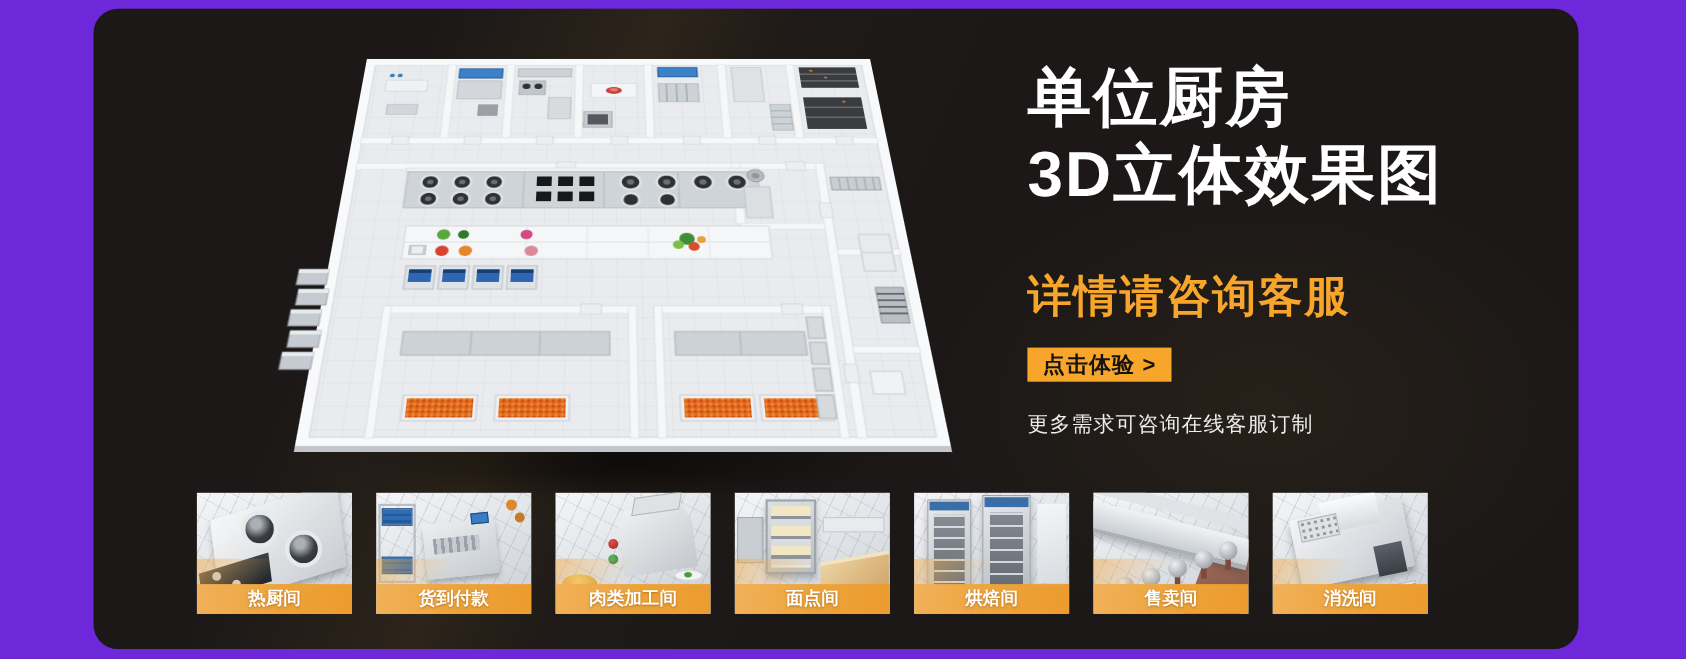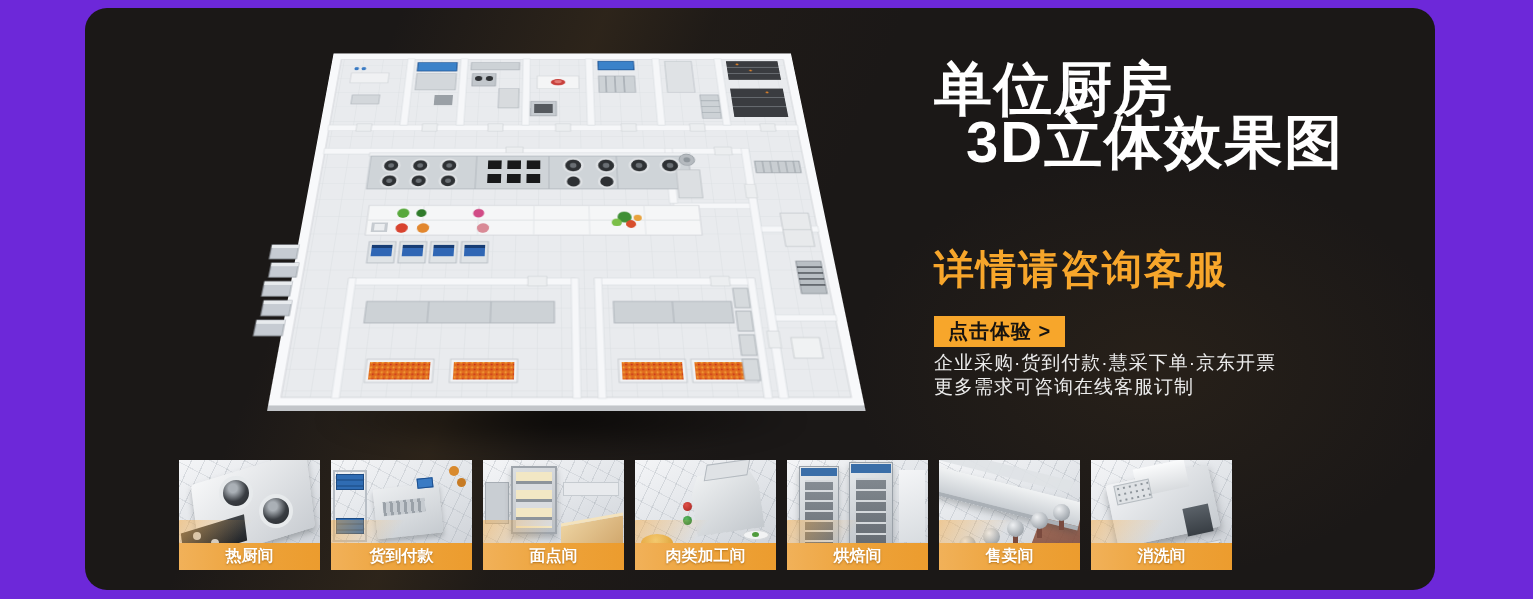--- a/index.html
+++ b/index.html
@@ -18,34 +18,34 @@
                  background:radial-gradient(50% 50% at 50% 50%, rgba(0,0,0,.65), rgba(0,0,0,0) 72%);
                  filter:blur(9px); }
   .plan-wrap { position:absolute; left:274px; top:-23px; width:550px; height:460px;
                transform:perspective(1100px) rotateX(40deg); }
   .plan-wrap svg { display:block; }
 
   
   .title { position:absolute; left:934px; color:#ffffff; font-weight:700;
            font-size:58px; line-height:66px; letter-spacing:2px; white-space:nowrap; }
   .title1 { top:56px; }
-  .title2 { top:109px;margin-left:32px; }
+  .title2 { top:126px; }
   .subtitle { position:absolute; left:934px; top:242px; color:#f7a62b;
               font-weight:700; font-size:40px; letter-spacing:2px; white-space:nowrap; }
   .cta { position:absolute; left:934px; top:316px; min-width:126px; height:31px;
          background:#f7a62b; color:#161310; font-size:20px; font-weight:700;
          display:inline-flex; align-items:center; justify-content:center;
          padding:0 14px; cursor:pointer; letter-spacing:1px; }
   .note { position:absolute; left:934px; color:#ececec; font-size:19px;
           line-height:24px; letter-spacing:1px; white-space:nowrap; }
   .note1 { top:351px; }
   .note2 { top:375px; }
 
   
-  .thumbs { position:absolute; left:179px; top:460px; display:flex; gap:11px; }
+  .thumbs { position:absolute; left:179px; top:448px; display:flex; gap:22px; }
   .thumb { position:relative; width:141px; height:110px; overflow:hidden; flex:0 0 auto;
            background:linear-gradient(155deg,#f4f5f7 0%,#e2e5e9 45%,#c9cdd3 100%); }
   .tiles { position:absolute; inset:0;
            background:repeating-linear-gradient(115deg, rgba(255,255,255,0) 0 11px, rgba(150,158,167,.28) 11px 12px),
                       repeating-linear-gradient(28deg, rgba(255,255,255,0) 0 15px, rgba(150,158,167,.20) 15px 16px); }
   .sc { position:absolute; }
   .band-glow { position:absolute; left:-8px; bottom:26px; width:74px; height:24px;
                background:linear-gradient(90deg, rgba(243,173,77,.55), rgba(243,173,77,0));
                transform:skewX(-35deg); }
   .band { position:absolute; left:0; right:0; bottom:0; height:27px;
@@ -289,21 +289,20 @@
             <rect x="6" y="366" width="26" height="4" fill="#e8ebee"></rect>
         </g>
       </g>
     </svg>
   </div>
 
   <div class="title title1">单位厨房</div>
   <div class="title title2">3D立体效果图</div>
   <div class="subtitle">详情请咨询客服</div>
   <div class="cta">点击体验 &gt;</div>
-  <div class="note note1">企业采购·货到付款·慧采下单·京东开票</div>
   <div class="note note2">更多需求可咨询在线客服订制</div>
 
   <div class="thumbs">
 
     <div class="thumb">
       <div class="tiles"></div>
       <div class="sc" style="left:14px;top:8px;width:120px;height:76px;background:linear-gradient(150deg,#f6f7f8,#c9cdd2);transform:rotate(-17deg) skewX(-10deg);border-radius:3px;box-shadow:0 4px 6px rgba(60,65,70,.35);"></div>
       <div class="sc" style="left:40px;top:16px;width:34px;height:34px;border-radius:50%;background:radial-gradient(circle at 38% 32%,#aab0b6 18%,#3a3e43 55%,#24272b 100%);border:4px solid #e7eaec;"></div>
       <div class="sc" style="left:80px;top:34px;width:34px;height:34px;border-radius:50%;background:radial-gradient(circle at 38% 32%,#aab0b6 18%,#3a3e43 55%,#24272b 100%);border:4px solid #e7eaec;"></div>
       <div class="sc" style="left:2px;top:64px;width:66px;height:26px;background:linear-gradient(#3e4246,#23262a);transform:rotate(-17deg) skewX(-10deg);"></div>
@@ -326,44 +325,44 @@
       <div class="sc" style="left:118px;top:6px;width:10px;height:10px;border-radius:50%;background:#d98a2e;"></div>
       <div class="sc" style="left:126px;top:18px;width:9px;height:9px;border-radius:50%;background:#c77b24;"></div>
       <div class="band-glow"></div>
       <div class="band">
           <span>货到付款</span>
         </div>
     </div>
 
     <div class="thumb">
       <div class="tiles"></div>
-      <div class="sc" style="left:80px;top:22px;width:56px;height:14px;background:#e8eaed;border:1px solid #c6cbd0;"></div>
-      <div class="sc" style="left:2px;top:22px;width:24px;height:42px;background:#c9ced3;border:1px solid #a7adb4;"></div>
-      <div class="sc" style="left:28px;top:6px;width:46px;height:68px;background:linear-gradient(160deg,#dcdfe2,#b9bec4);border:2px solid #9fa5ac;box-shadow:0 4px 6px rgba(60,65,70,.3);"></div>
-      <div class="sc" style="left:33px;top:12px;width:36px;height:56px;background:repeating-linear-gradient(180deg,#f2e7c4 0 9px,#8d949b 9px 12px,#d9dce0 12px 18px);"></div>
-      <div class="sc" style="left:78px;top:58px;width:62px;height:38px;background:linear-gradient(140deg,#ecd2a0,#cfa469);border-top:3px solid #f4e3bd;transform:skewY(-10deg);"></div>
-      <div class="band-glow"></div>
-      <div class="band">
-          <span>面点间</span>
-        </div>
-    </div>
-
-    <div class="thumb">
-      <div class="tiles"></div>
       <div class="sc" style="left:58px;top:12px;width:68px;height:60px;background:linear-gradient(150deg,#f0f2f3,#c3c8cd);clip-path:polygon(12% 0,88% 0,100% 30%,100% 100%,0 100%,0 30%);transform:rotate(-8deg);box-shadow:0 4px 6px rgba(60,65,70,.3);"></div>
       <div class="sc" style="left:70px;top:2px;width:44px;height:16px;background:#dfe2e5;border:1px solid #b3b9bf;transform:rotate(-8deg) skewX(-18deg);"></div>
       <div class="sc" style="left:48px;top:42px;width:9px;height:9px;border-radius:50%;background:radial-gradient(circle at 38% 32%,#e05048,#a32420);"></div>
       <div class="sc" style="left:48px;top:56px;width:9px;height:9px;border-radius:50%;background:radial-gradient(circle at 38% 32%,#58b85e,#2d7a34);"></div>
       <div class="sc" style="left:6px;top:74px;width:32px;height:18px;border-radius:50%;background:radial-gradient(circle at 45% 35%,#f3d47c,#d99b2e);"></div>
       <div class="sc" style="left:52px;top:84px;width:26px;height:15px;border-radius:45%;background:radial-gradient(circle at 40% 35%,#e07f7a,#b03430);"></div>
       <div class="sc" style="left:108px;top:70px;width:26px;height:10px;border-radius:50%;background:#f2f3f4;border:1px solid #d5d8db;"></div>
       <div class="sc" style="left:117px;top:72px;width:7px;height:5px;border-radius:50%;background:#4f9b3c;"></div>
       <div class="band-glow"></div>
       <div class="band">
           <span>肉类加工间</span>
+        </div>
+    </div>
+
+    <div class="thumb">
+      <div class="tiles"></div>
+      <div class="sc" style="left:80px;top:22px;width:56px;height:14px;background:#e8eaed;border:1px solid #c6cbd0;"></div>
+      <div class="sc" style="left:2px;top:22px;width:24px;height:42px;background:#c9ced3;border:1px solid #a7adb4;"></div>
+      <div class="sc" style="left:28px;top:6px;width:46px;height:68px;background:linear-gradient(160deg,#dcdfe2,#b9bec4);border:2px solid #9fa5ac;box-shadow:0 4px 6px rgba(60,65,70,.3);"></div>
+      <div class="sc" style="left:33px;top:12px;width:36px;height:56px;background:repeating-linear-gradient(180deg,#f2e7c4 0 9px,#8d949b 9px 12px,#d9dce0 12px 18px);"></div>
+      <div class="sc" style="left:78px;top:58px;width:62px;height:38px;background:linear-gradient(140deg,#ecd2a0,#cfa469);border-top:3px solid #f4e3bd;transform:skewY(-10deg);"></div>
+      <div class="band-glow"></div>
+      <div class="band">
+          <span>面点间</span>
         </div>
     </div>
 
     <div class="thumb">
       <div class="tiles"></div>
       <div class="sc" style="left:12px;top:6px;width:40px;height:88px;background:linear-gradient(150deg,#e8ebed,#b9bfc5);border:1px solid #9aa1a8;box-shadow:0 4px 6px rgba(60,65,70,.3);"></div>
       <div class="sc" style="left:14px;top:8px;width:36px;height:8px;background:#3a6ea8;"></div>
       <div class="sc" style="left:18px;top:20px;width:28px;height:66px;background:linear-gradient(#868d94,#6a7077);"></div>
       <div class="sc" style="left:18px;top:20px;width:28px;height:66px;background:repeating-linear-gradient(180deg,rgba(230,233,236,.85) 0 2px,rgba(0,0,0,0) 2px 10px);"></div>
       <div class="sc" style="left:62px;top:2px;width:44px;height:94px;background:linear-gradient(150deg,#e8ebed,#b3b9c0);border:1px solid #9aa1a8;box-shadow:0 4px 6px rgba(60,65,70,.3);"></div>

